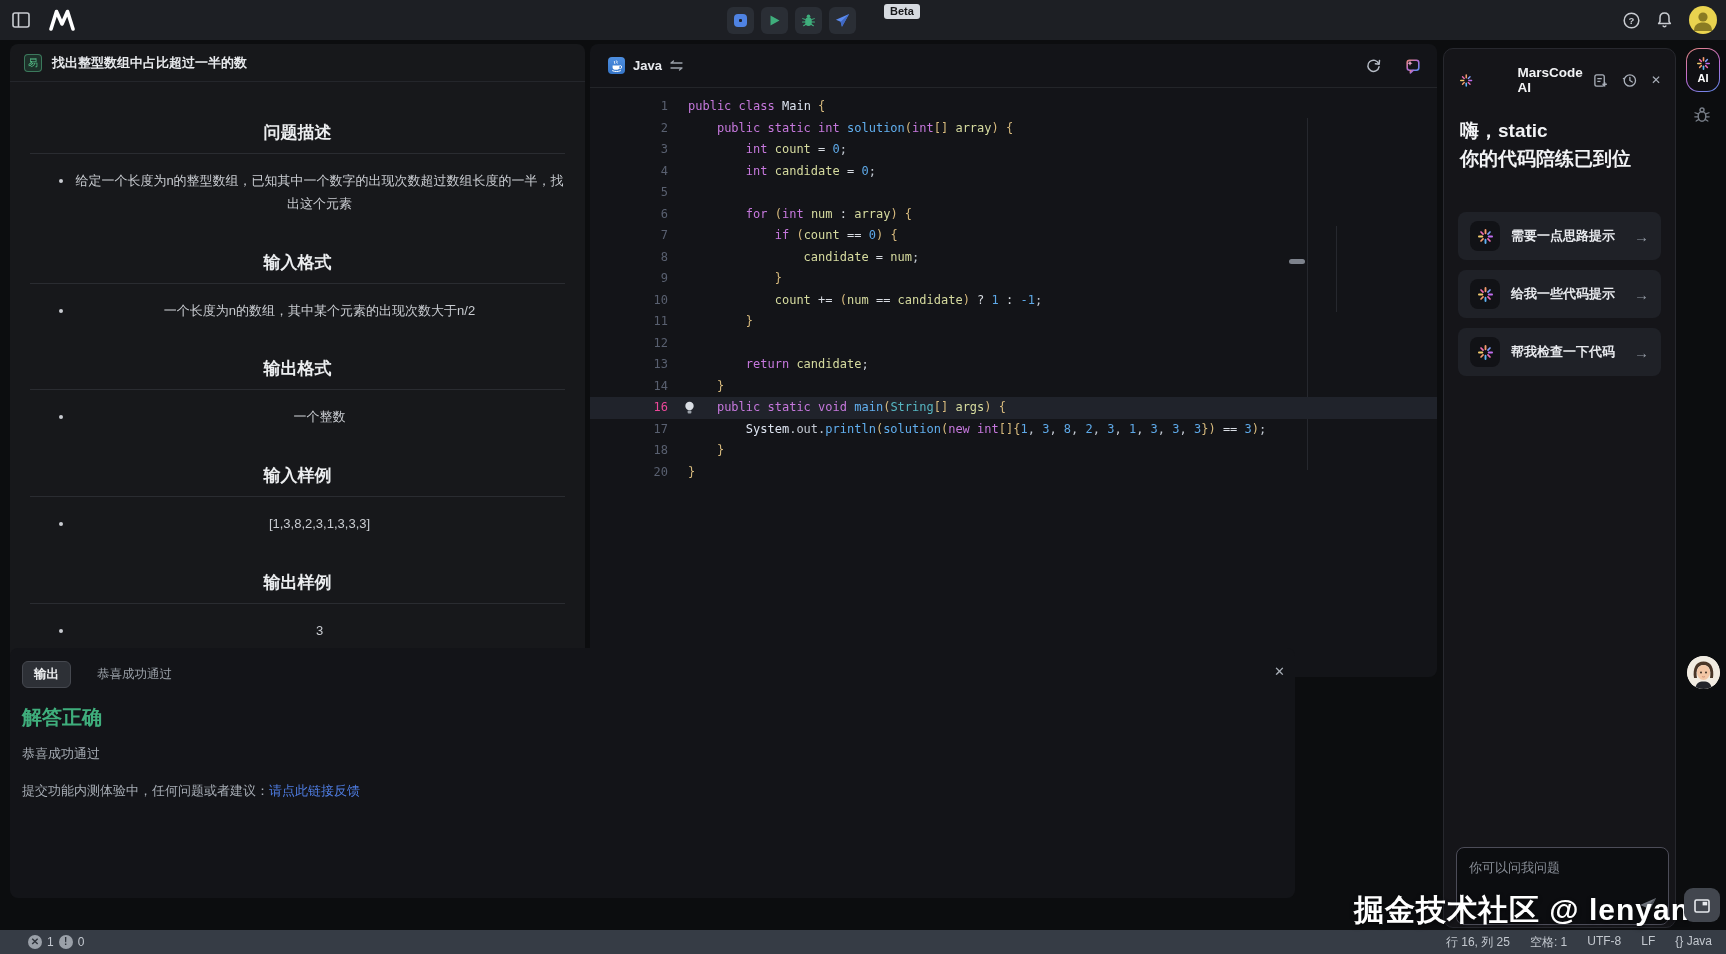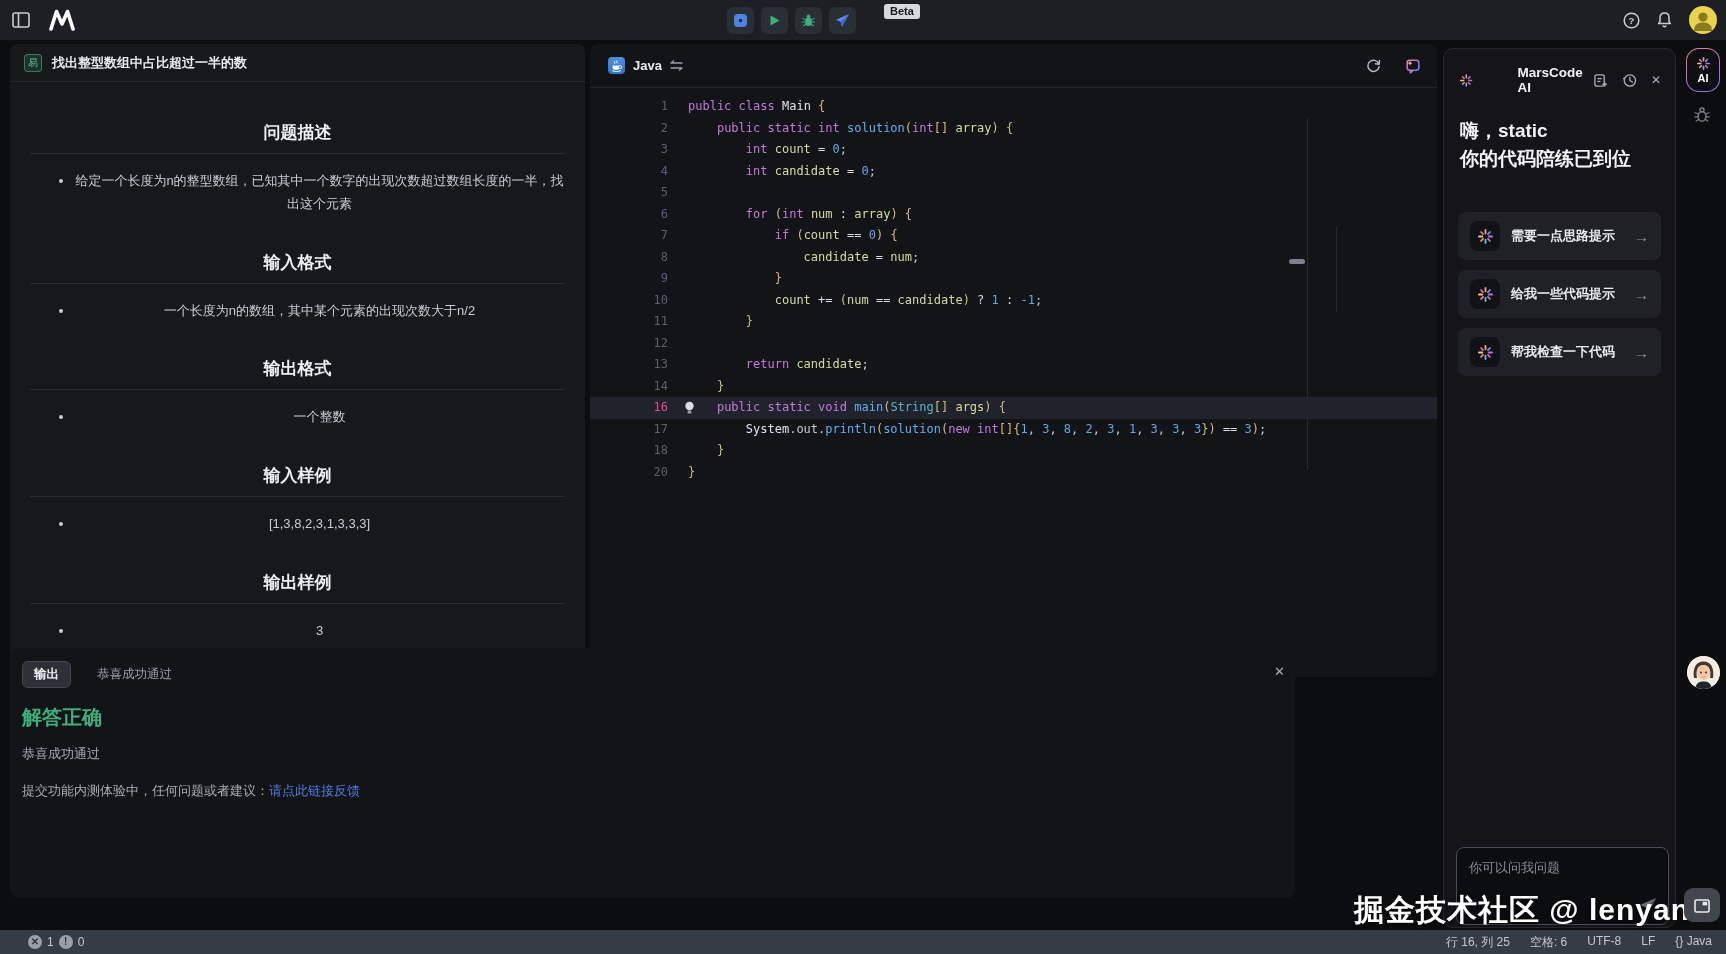--- a/index.html
+++ b/index.html
@@ -412,18 +412,18 @@
 
 <div class="statusbar">
   <div class="sb-left">
     <span class="sb-circle">✕</span>
     <span>1</span>
     <span class="sb-circle">!</span>
     <span>0</span>
   </div>
   <div class="sb-right">
     <span>行 16, 列 25</span>
-    <span>空格: 6</span>
+    <span>空格: 1</span>
     <span>UTF-8</span>
     <span>LF</span>
     <span><span>{}</span> <span>Java</span></span>
   </div>
 </div>
 
 </body></html>

